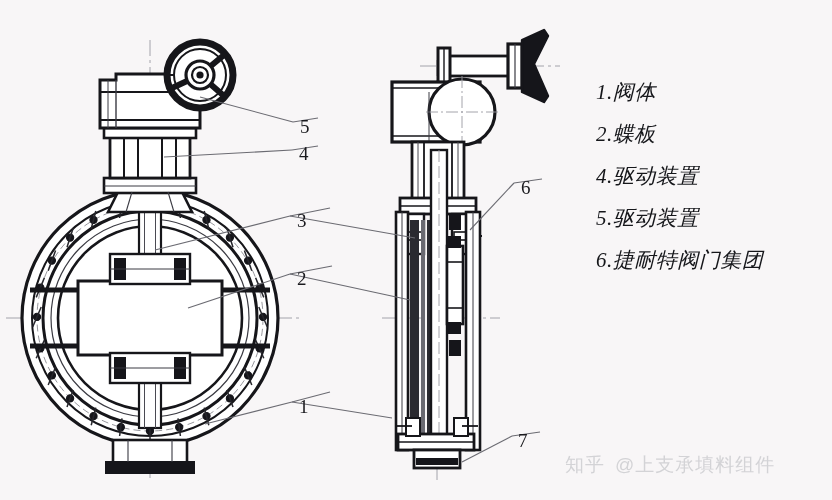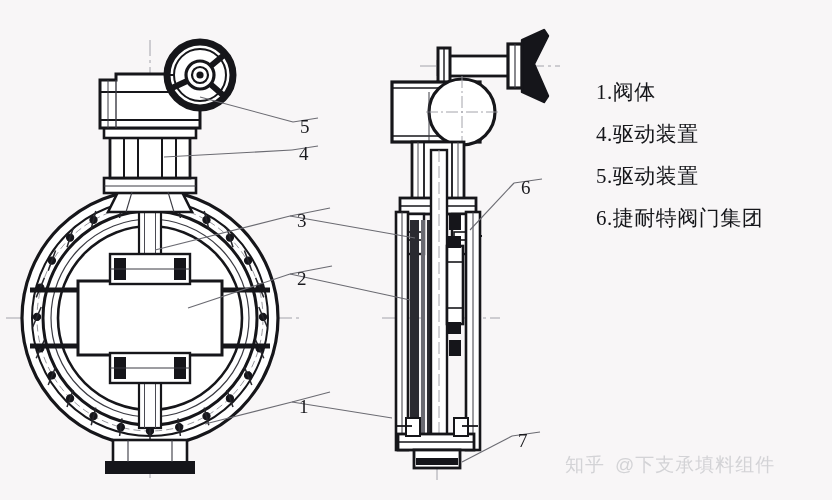--- a/index.html
+++ b/index.html
@@ -30,20 +30,21 @@
     width: 236px;
   }
   .legend-item {
     font-size: 21px;
     line-height: 1.0;
     color: #15161a;
     margin-bottom: 21px;
     letter-spacing: 0.5px;
     white-space: nowrap;
     font-family: "Liberation Serif", "DejaVu Serif", serif;
+    font-style: italic;
   }
   .legend-num {
     font-family: "Liberation Serif", "DejaVu Serif", serif;
   }
   #watermark {
     position: absolute;
     left: 565px;
     top: 452px;
     font-size: 19px;
     color: #d3d3d6;
@@ -350,27 +351,30 @@
   <div class="callout" style="left:297px; top:268px;">2</div>
   <div class="callout" style="left:299px; top:396px;">1</div>
   <div class="callout" style="left:521px; top:177px;">6</div>
   <div class="callout" style="left:518px; top:430px;">7</div>
 
   <div id="legend">
     <div class="legend-item">
       <span class="legend-num">1.</span><span>阀体</span>
     </div>
     <div class="legend-item">
+      <span class="legend-num">2.</span><span>蝶板</span>
+    </div>
+    <div class="legend-item">
       <span class="legend-num">4.</span><span>驱动装置</span>
     </div>
     <div class="legend-item">
       <span class="legend-num">5.</span><span>驱动装置</span>
     </div>
     <div class="legend-item">
       <span class="legend-num">6.</span><span>捷耐特阀门集团</span>
     </div>
   </div>
 
   <div id="watermark">
-    <span>知乎</span><span class="wm-sep"></span><span>@下支承填料组件</span>
+    <span>知乎</span><span class="wm-sep"></span><span>@上支承填料组件</span>
   </div>
 
 </div>
 
 </body></html>

